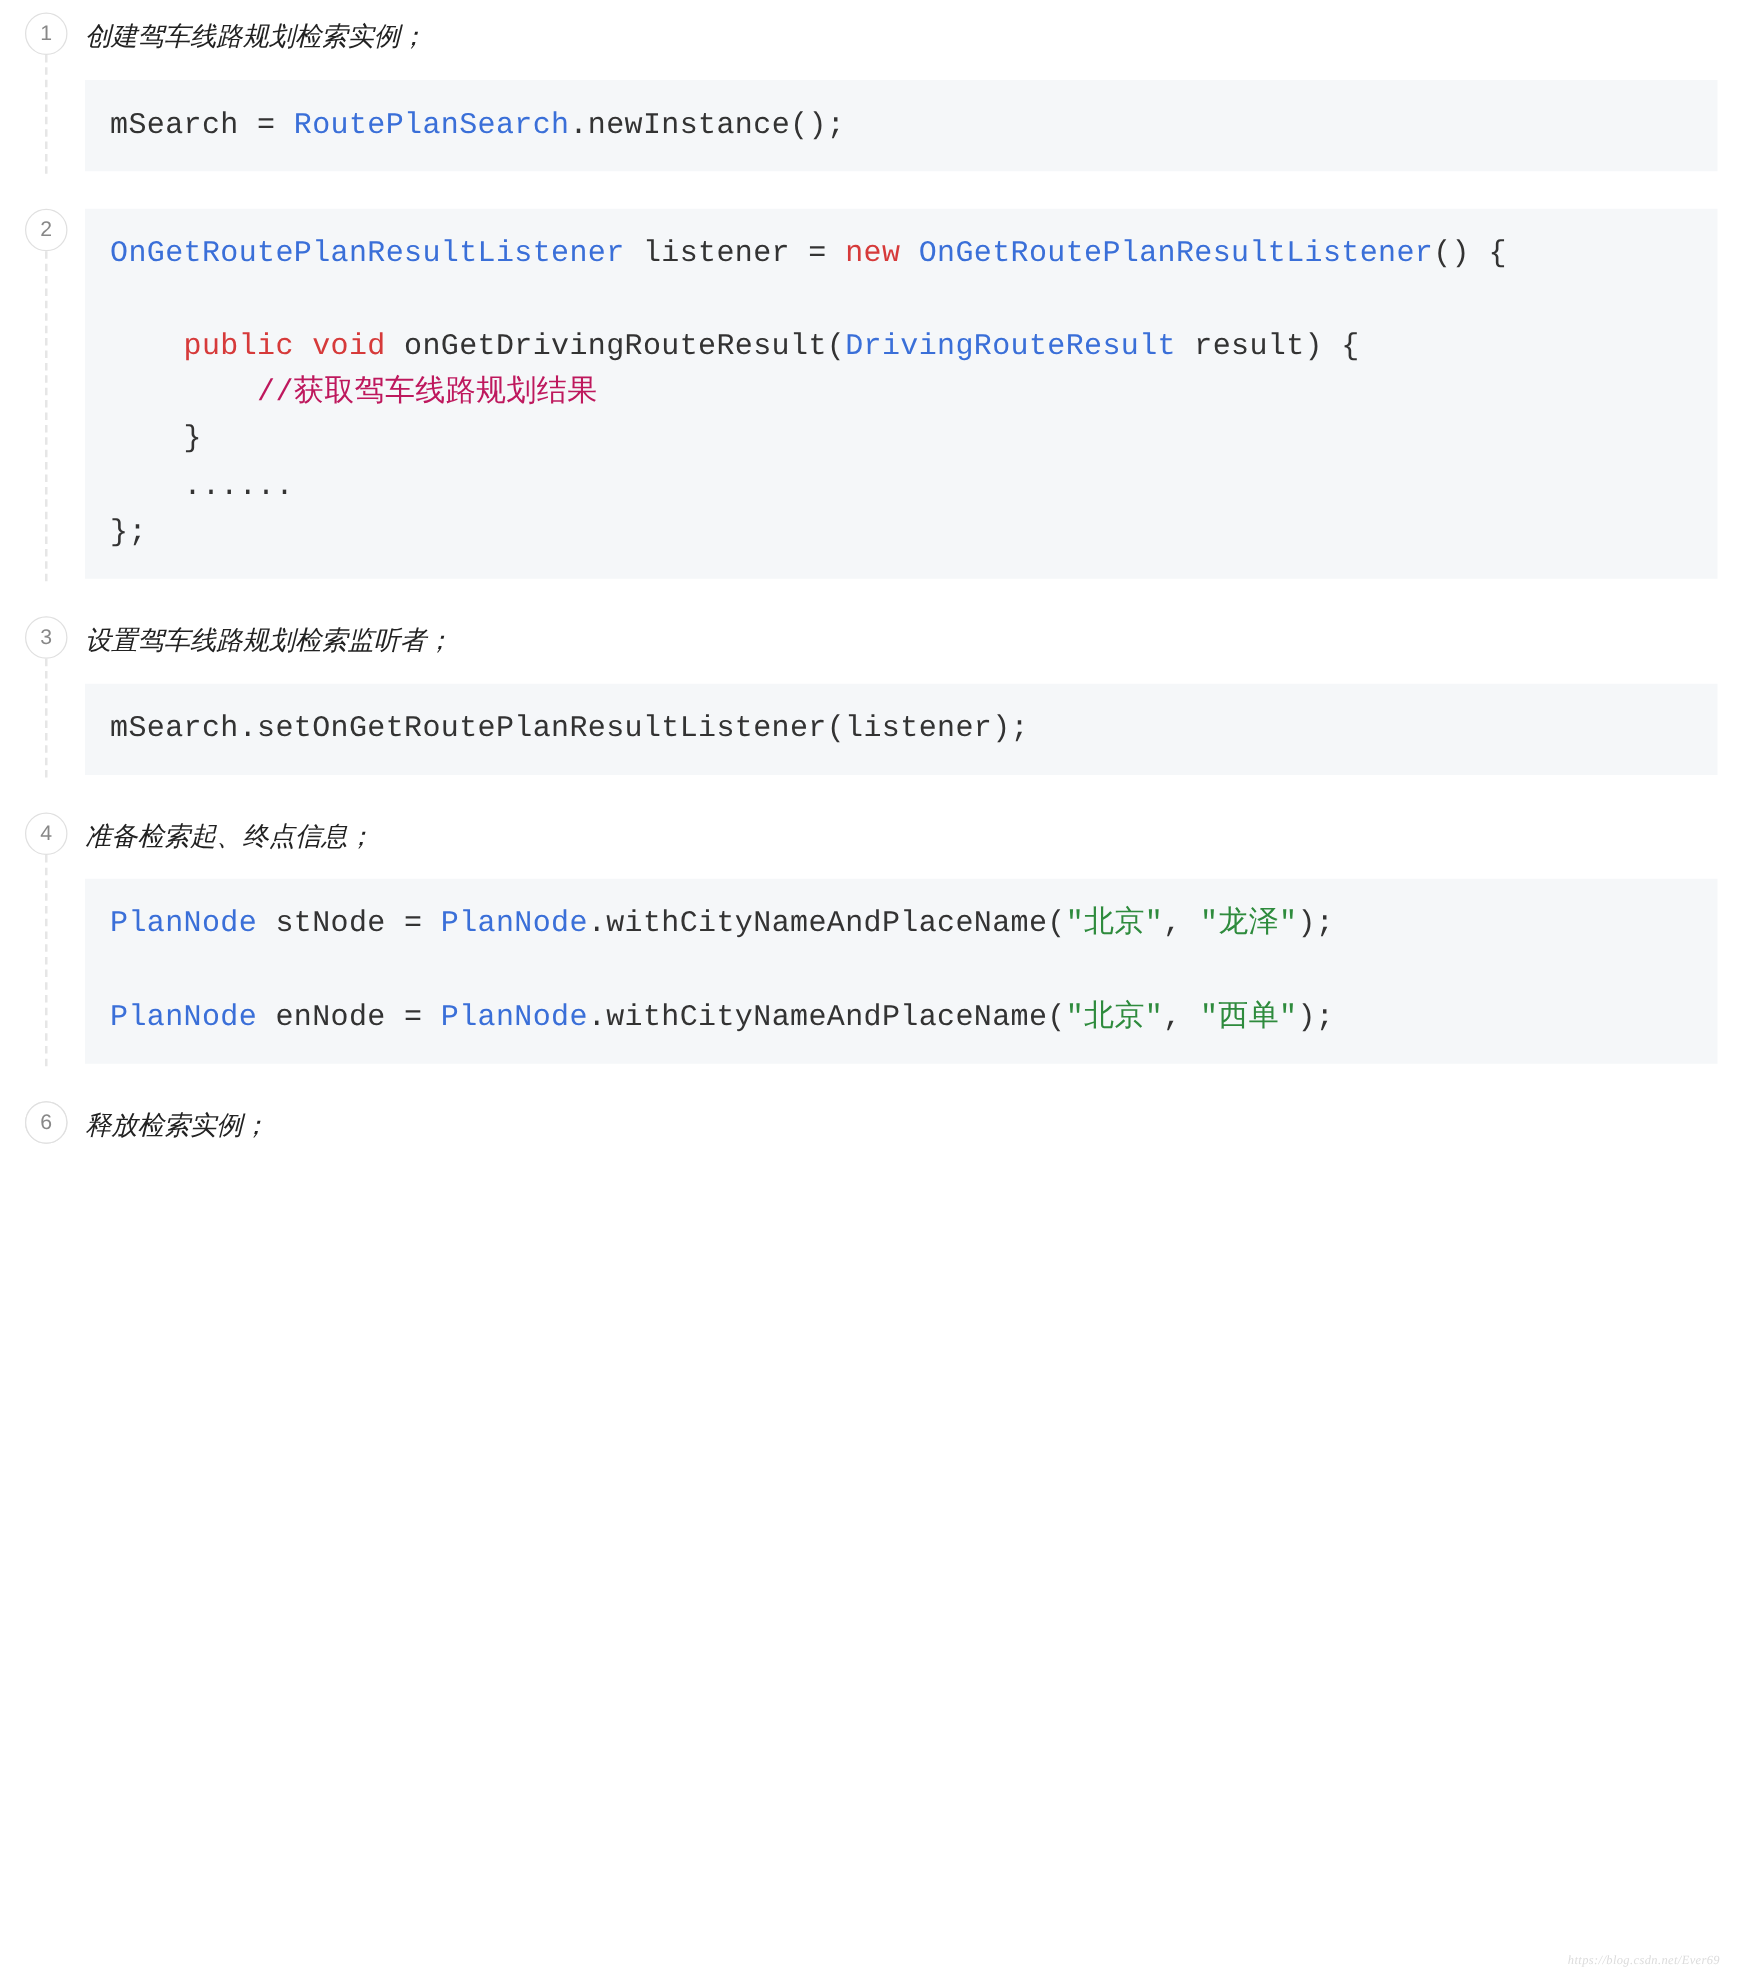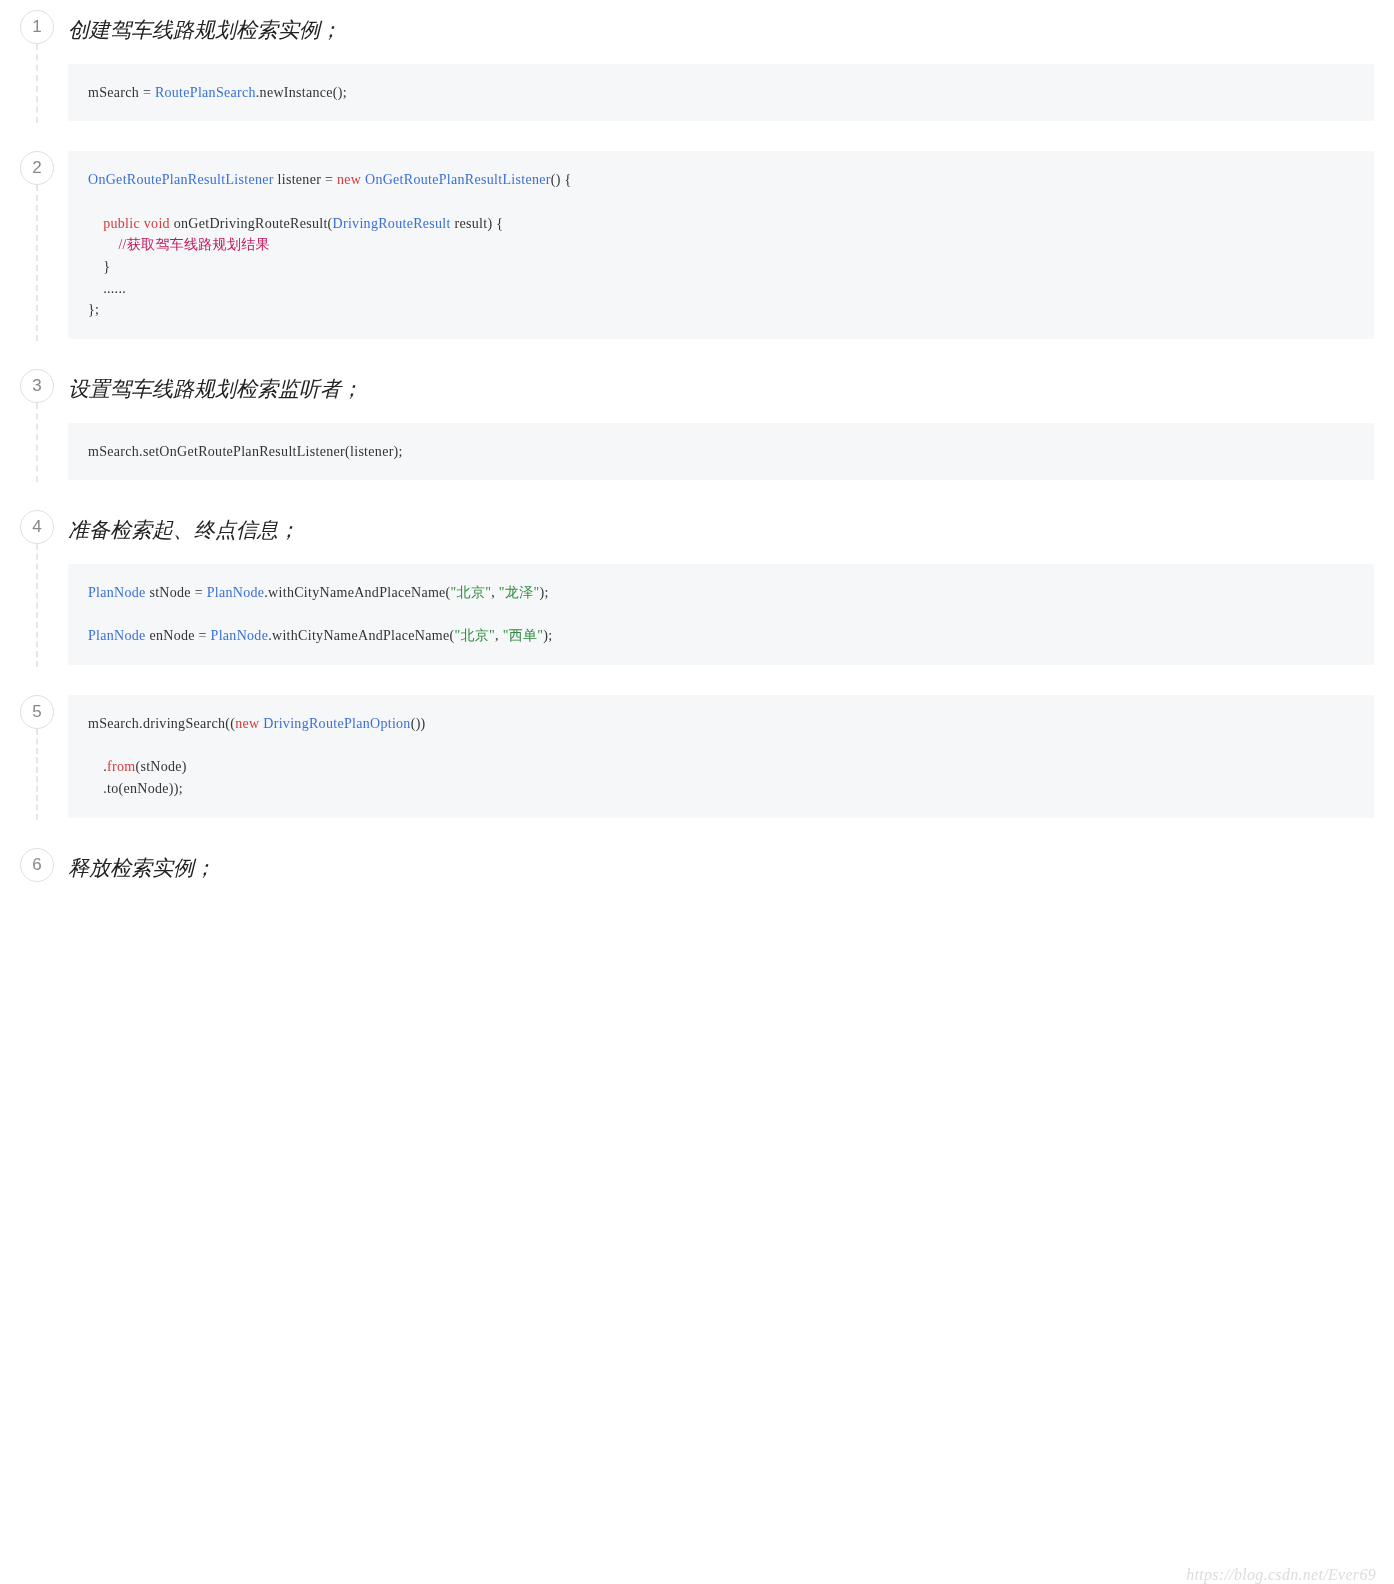--- a/index.html
+++ b/index.html
@@ -34,37 +34,37 @@
     font-size: 21px;
     color: #222;
     padding-top: 4px;
     padding-bottom: 18px;
     line-height: 1.5;
     font-style: italic;
   }
   .codeblock {
     background: #f5f7f9;
     padding: 18px 20px;
-    font-family: Liberation Serif, serif;
-    font-size: 14px;
+    font-family: Liberation Mono, monospace;
+    font-size: 24px;
     line-height: 1.55;
     white-space: pre;
     overflow-x: auto;
     color: #333;
     margin-bottom: 30px;
     letter-spacing: 0.3px;
   }
   .tk-type   { color: #3a6fd8; }
   .tk-kw     { color: #d63a3a; }
   .tk-str    { color: #2e8b3d; }
   .tk-cmt    { color: #be185d; }
   .footer {
     position: fixed;
-    right: 18px; bottom: 0;
-    font-size: 16px;
+    right: 18px; bottom: 10px;
+    font-size: 10px;
     color: #dcdcdc;
     font-family: Georgia, 'Times New Roman', serif;
     font-style: italic;
     letter-spacing: 0.3px;
   }
 </style>
 </head>
 <body>
 
 <div class="steps">
@@ -95,23 +95,19 @@
       <div class="marker">4</div>
       <div class="vline"></div>
       <div class="heading">准备检索起、终点信息；</div>
       <div class="codeblock"><span class="tk-type">PlanNode</span><span> stNode = </span><span class="tk-type">PlanNode</span><span>.withCityNameAndPlaceName(</span><span class="tk-str">"北京"</span><span>, </span><span class="tk-str">"龙泽"</span><span>);</span>
 
 <span class="tk-type">PlanNode</span><span> enNode = </span><span class="tk-type">PlanNode</span><span>.withCityNameAndPlaceName(</span><span class="tk-str">"北京"</span><span>, </span><span class="tk-str">"西单"</span><span>);</span></div>
     </div>
     <div class="step">
       <div class="marker">5</div>
       <div class="vline"></div>
-      <div class="codeblock"><span>mSearch.drivingSearch((</span><span class="tk-kw">new</span><span> </span><span class="tk-type">DrivingRoutePlanOption</span><span>())</span>
-
-<span>    .</span><span class="tk-kw">from</span><span>(stNode)</span>
-<span>    .to(enNode));</span></div>
     </div>
     <div class="step">
       <div class="marker">6</div>
       <div class="heading">释放检索实例；</div>
     </div>
   </div>
 <div class="footer">https://blog.csdn.net/Ever69</div>
 
 </body></html>

